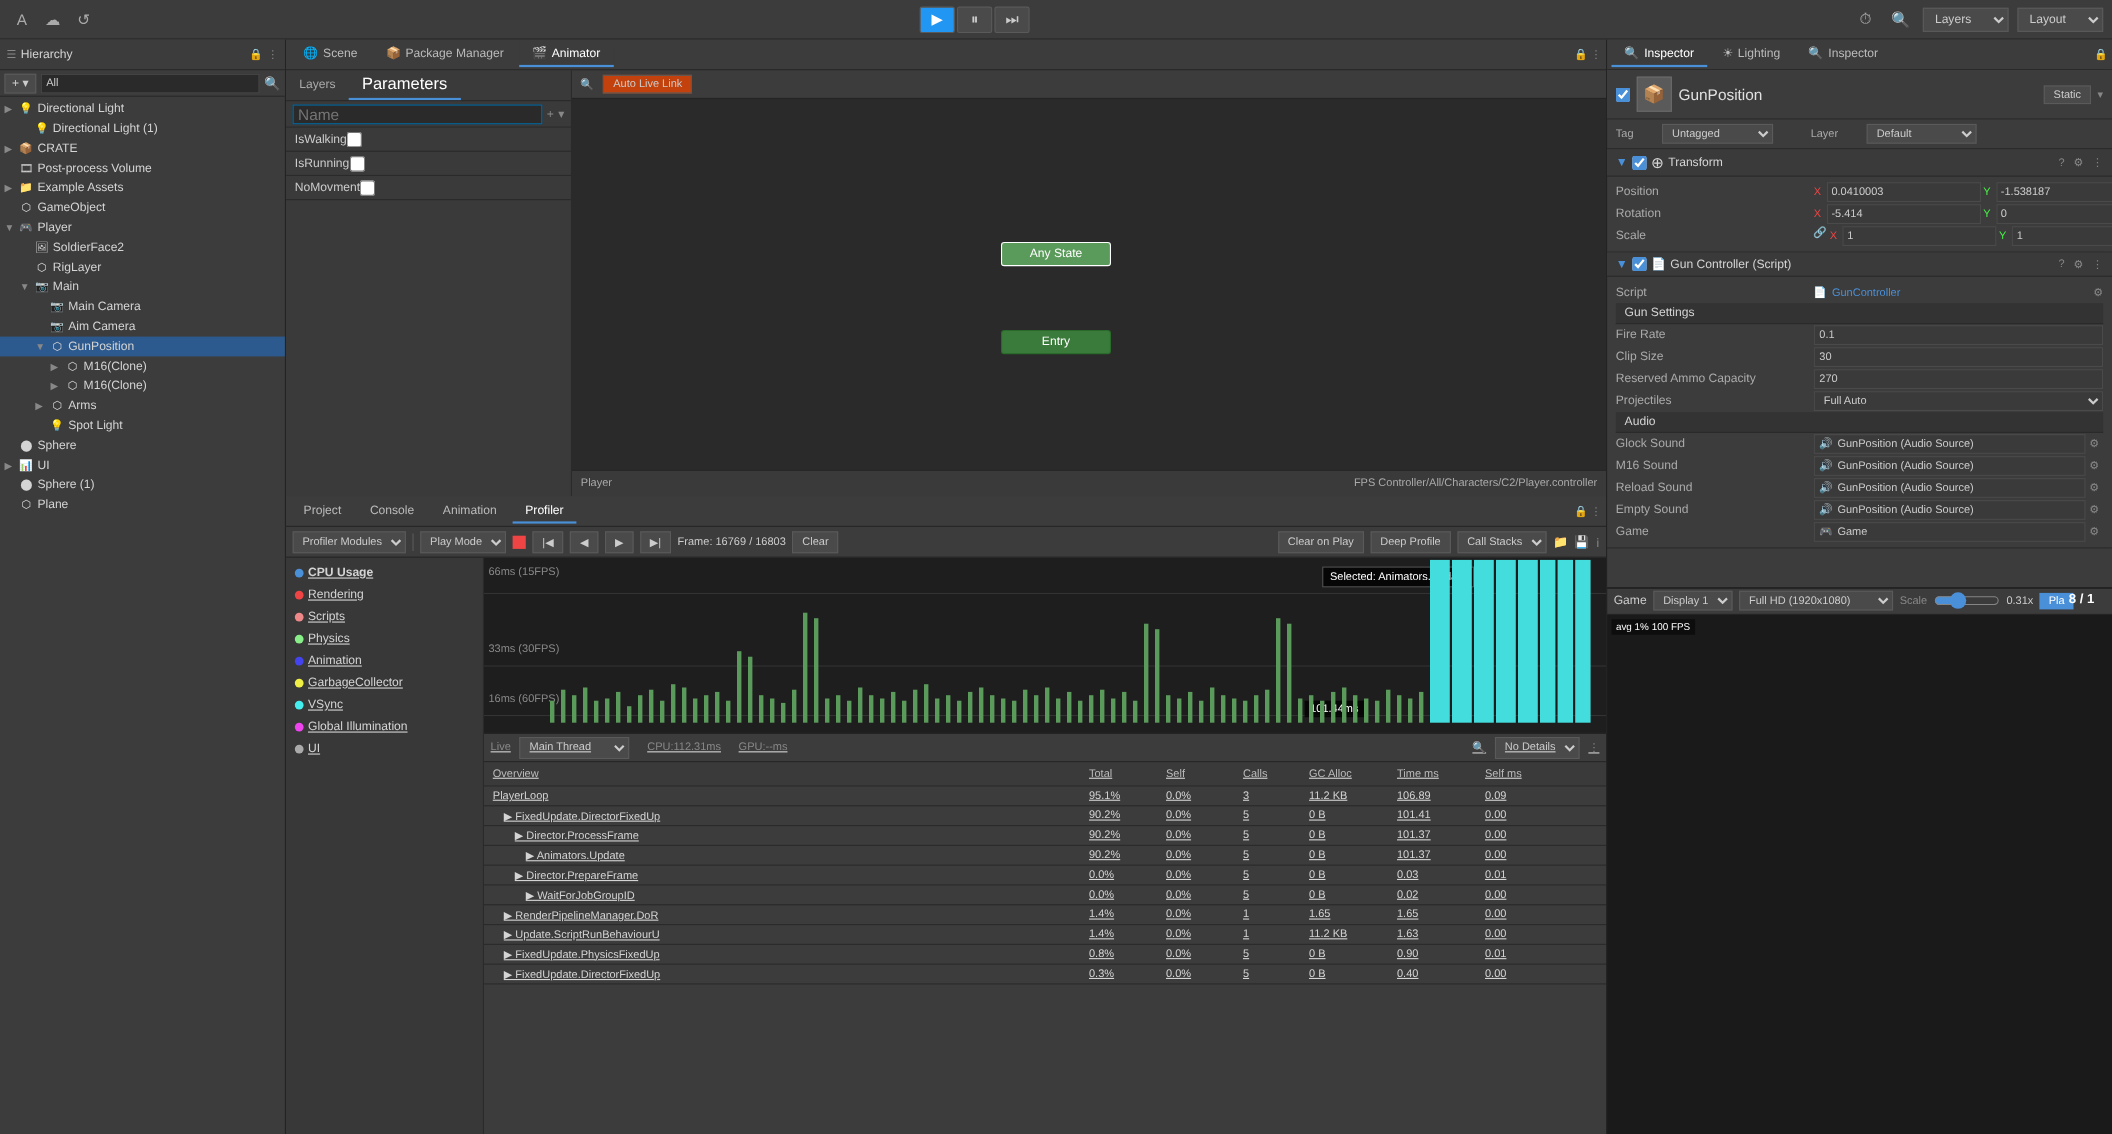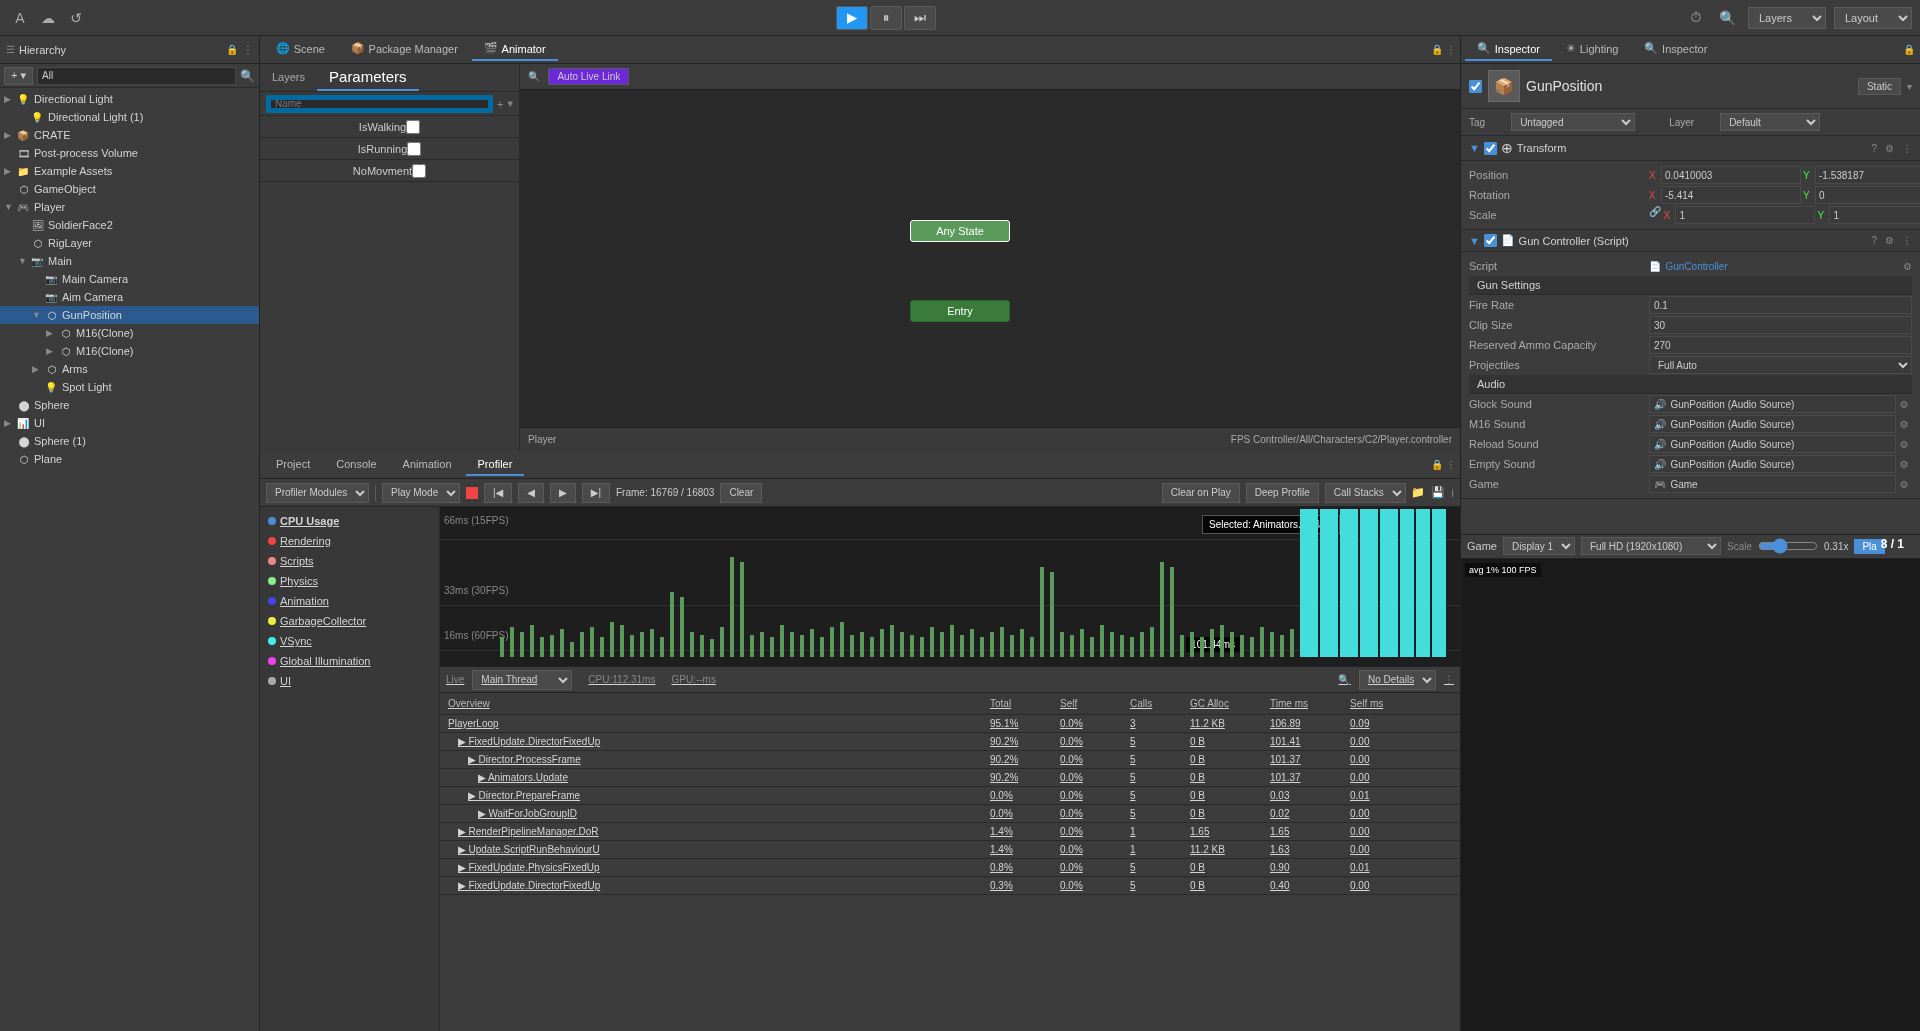--- a/index.html
+++ b/index.html
@@ -106,22 +106,22 @@
     .module-dot { width: 8px; height: 8px; border-radius: 50%; flex-shrink: 0; }
 
     .right-panel-split { display: flex; flex-direction: column; height: 100%; }
     .inspector-scroll { flex: 1; overflow-y: auto; }
     .inspector-scroll::-webkit-scrollbar { width: 6px; }
     .inspector-scroll::-webkit-scrollbar-track { background: #2a2a2a; }
     .inspector-scroll::-webkit-scrollbar-thumb { background: #5a5a5a; }
 
     .animator-params { width: 260px; background: #3a3a3a; border-right: 1px solid #2a2a2a; display: flex; flex-direction: column; }
     .param-toolbar { height: 24px; display: flex; align-items: center; padding: 0 6px; gap: 4px; border-bottom: 1px solid #2a2a2a; }
-    .param-search { background: #2a2a2a; border: 5px solid #0369a1; color: #ccc; padding: 1px 4px; font-size: 10px; flex: 1; height: 18px; }
-    .param-item { display: flex; align-items: center; justify-content: center; padding: 2px 8px; height: 22px; border-bottom: 1px solid #2a2a2a; }
+    .param-search { background: #2a2a2a; border: 1px solid #0369a1; color: #ccc; padding: 1px 4px; font-size: 14px; flex: 1; height: 18px; }
+    .param-item { display: flex; align-items: center; justify-content: flex-start; padding: 2px 8px; height: 22px; border-bottom: 1px solid #2a2a2a; }
     .param-name { font-size: 11px; color: #ccc; }
     .param-checkbox { width: 14px; height: 14px; accent-color: #4a90d9; }
 
     .profiler-area { flex: 1; display: flex; flex-direction: column; overflow: hidden; }
   </style>
 </head>
 <body>
 
 <div id="topbar">
   <div class="topbar-icon">A</div>
@@ -312,21 +312,21 @@
               <div class="param-item">
                 <span class="param-name">NoMovment</span>
                 <input type="checkbox" class="param-checkbox" style="">
               </div>
             </div>
         </div>
 
         <div style="flex:1;display:flex;flex-direction:column;background:#2a2a2a;">
           <div class="animator-toolbar">
             <span style="color:#888; font-size:10px;">🔍</span>
-            <button style="background:#6d28d9;border:1px solid #5a5a5a;color:#ccc;font-size:10px;padding:2px 8px;cursor:pointer;">Auto Live Link</button>
+            <button style="background:#c2410c;border:1px solid #5a5a5a;color:#ccc;font-size:10px;padding:2px 8px;cursor:pointer;">Auto Live Link</button>
           </div>
           <div class="animator-view" id="animator-view">
           <div class="animator-node node-anystate" style="left: 390px; top: 130px;">Any State</div>
               <div class="animator-node node-entry" style="left: 390px; top: 210px;">Entry</div>
             </div>
           <div class="animator-footer">
             <span>Player</span>
             <span style="margin-left:auto;">FPS Controller/All/Characters/C2/Player.controller</span>
           </div>
         </div>
@@ -670,21 +670,21 @@
           <div class="inspector-header">
             <input type="checkbox" checked="" style="accent-color: rgb(74, 144, 217);">
             <div class="inspector-icon">📦</div>
             <span class="inspector-title">GunPosition</span>
             <button class="inspector-static">Static</button>
             <span style="color:#888;cursor:pointer;font-size:10px;">▾</span>
           </div>
 
           <div class="inspector-tag-row">
             <span class="inspector-tag-label">Tag</span>
-            <select class="inspector-dropdown" style="width:124px;" title="Untagged">
+            <select class="inspector-dropdown" style="width:101px;" title="Untagged">
               <option>Untagged</option>
             </select>
             <span class="inspector-tag-label" style="margin-left:8px;">Layer</span>
             <select class="inspector-dropdown" style="width:100px;">
               <option>Default</option>
             </select>
           </div>
 
           <div class="component-header">
             <span style="color:#4a90d9;font-size:11px;">▼</span>

